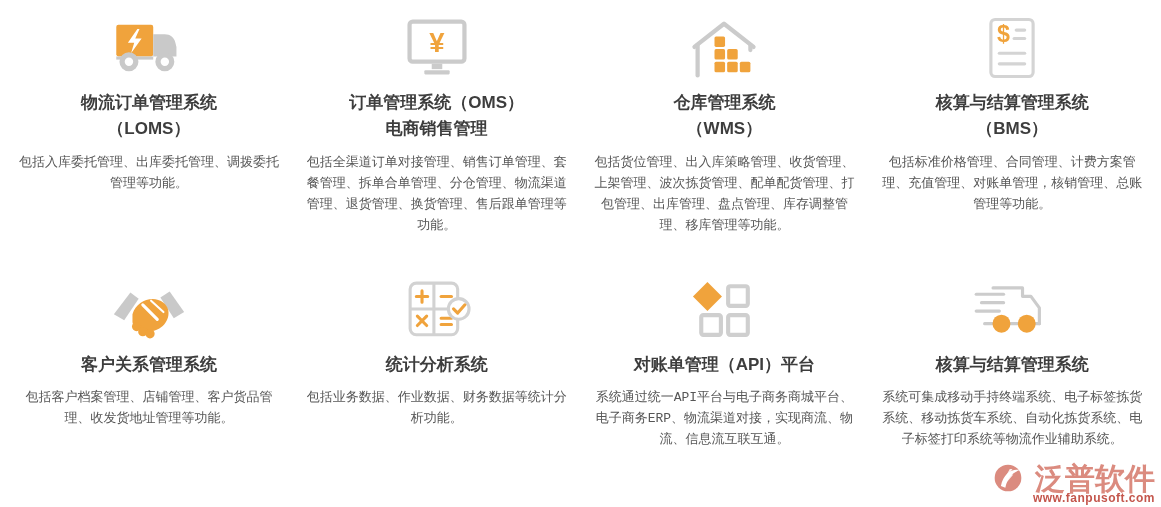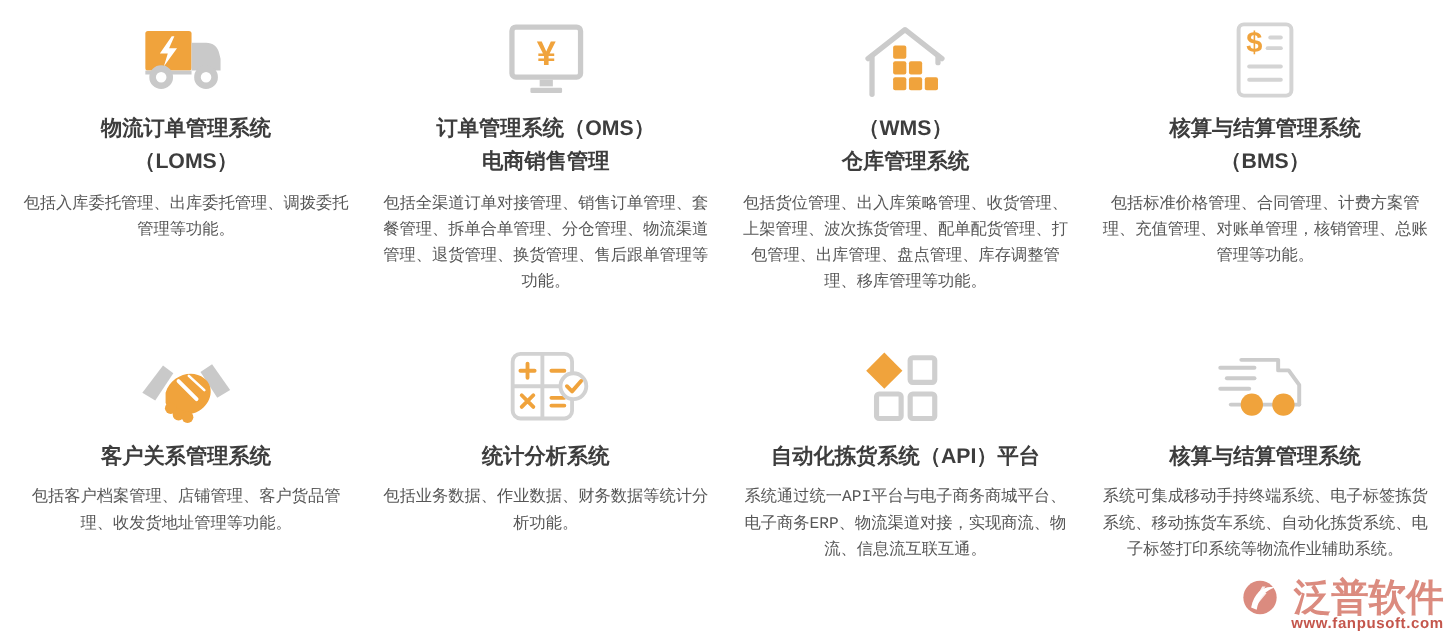--- a/index.html
+++ b/index.html
@@ -81,22 +81,22 @@
         <path d="M61 26 V31" fill="none" stroke="#CBCBCB" stroke-width="4" stroke-linecap="round"></path>
         <rect x="27" y="18" width="10" height="10" rx="1.5" fill="#F0A33C"></rect>
         <rect x="27" y="30" width="10" height="10" rx="1.5" fill="#F0A33C"></rect>
         <rect x="39" y="30" width="10" height="10" rx="1.5" fill="#F0A33C"></rect>
         <rect x="27" y="42" width="10" height="10" rx="1.5" fill="#F0A33C"></rect>
         <rect x="39" y="42" width="10" height="10" rx="1.5" fill="#F0A33C"></rect>
         <rect x="51" y="42" width="10" height="10" rx="1.5" fill="#F0A33C"></rect>
       </svg>
     </div>
     <div class="card-title">
+      <div>仓库管理系统</div>
       <div>（WMS）</div>
-      <div>仓库管理系统</div>
     </div>
     <div class="card-desc">包括货位管理、出入库策略管理、收货管理、上架管理、波次拣货管理、配单配货管理、打包管理、出库管理、盘点管理、库存调整管理、移库管理等功能。</div>
   </div>
 
   <div class="card">
     <div class="icon-wrap">
       <svg width="76" height="62" viewBox="0 0 72 58">
         <rect x="16" y="2" width="40" height="54" rx="4" fill="#ffffff" stroke="#D4D4D4" stroke-width="3"></rect>
         <text x="28" y="23" font-size="22" font-weight="bold" fill="#F0A33C" text-anchor="middle">$</text>
         <path d="M40 12 H48" stroke="#D4D4D4" stroke-width="3" stroke-linecap="round"></path>
@@ -156,21 +156,21 @@
   <div class="card">
     <div class="icon-wrap">
       <svg width="74" height="60" viewBox="0 0 70 58">
         <path d="M19 2 L33 16 L19 30 L5 16 Z" fill="#F0A33C"></path>
         <rect x="39" y="6" width="19" height="19" rx="2" fill="#ffffff" stroke="#CFCFCF" stroke-width="4"></rect>
         <rect x="13" y="34" width="19" height="19" rx="2" fill="#ffffff" stroke="#CFCFCF" stroke-width="4"></rect>
         <rect x="39" y="34" width="19" height="19" rx="2" fill="#ffffff" stroke="#CFCFCF" stroke-width="4"></rect>
       </svg>
     </div>
     <div class="card-title">
-      <div>自动化拣货系统（API）平台</div>
+      <div>对账单管理（API）平台</div>
       <div></div>
     </div>
     <div class="card-desc">系统通过统一API平台与电子商务商城平台、电子商务ERP、物流渠道对接，实现商流、物流、信息流互联互通。</div>
   </div>
 
   <div class="card">
     <div class="icon-wrap">
       <svg width="80" height="62" viewBox="0 0 76 58">
         <path d="M4 14 H30" stroke="#CCCCCC" stroke-width="3" stroke-linecap="round"></path>
         <path d="M9 22 H30" stroke="#CCCCCC" stroke-width="3" stroke-linecap="round"></path>

